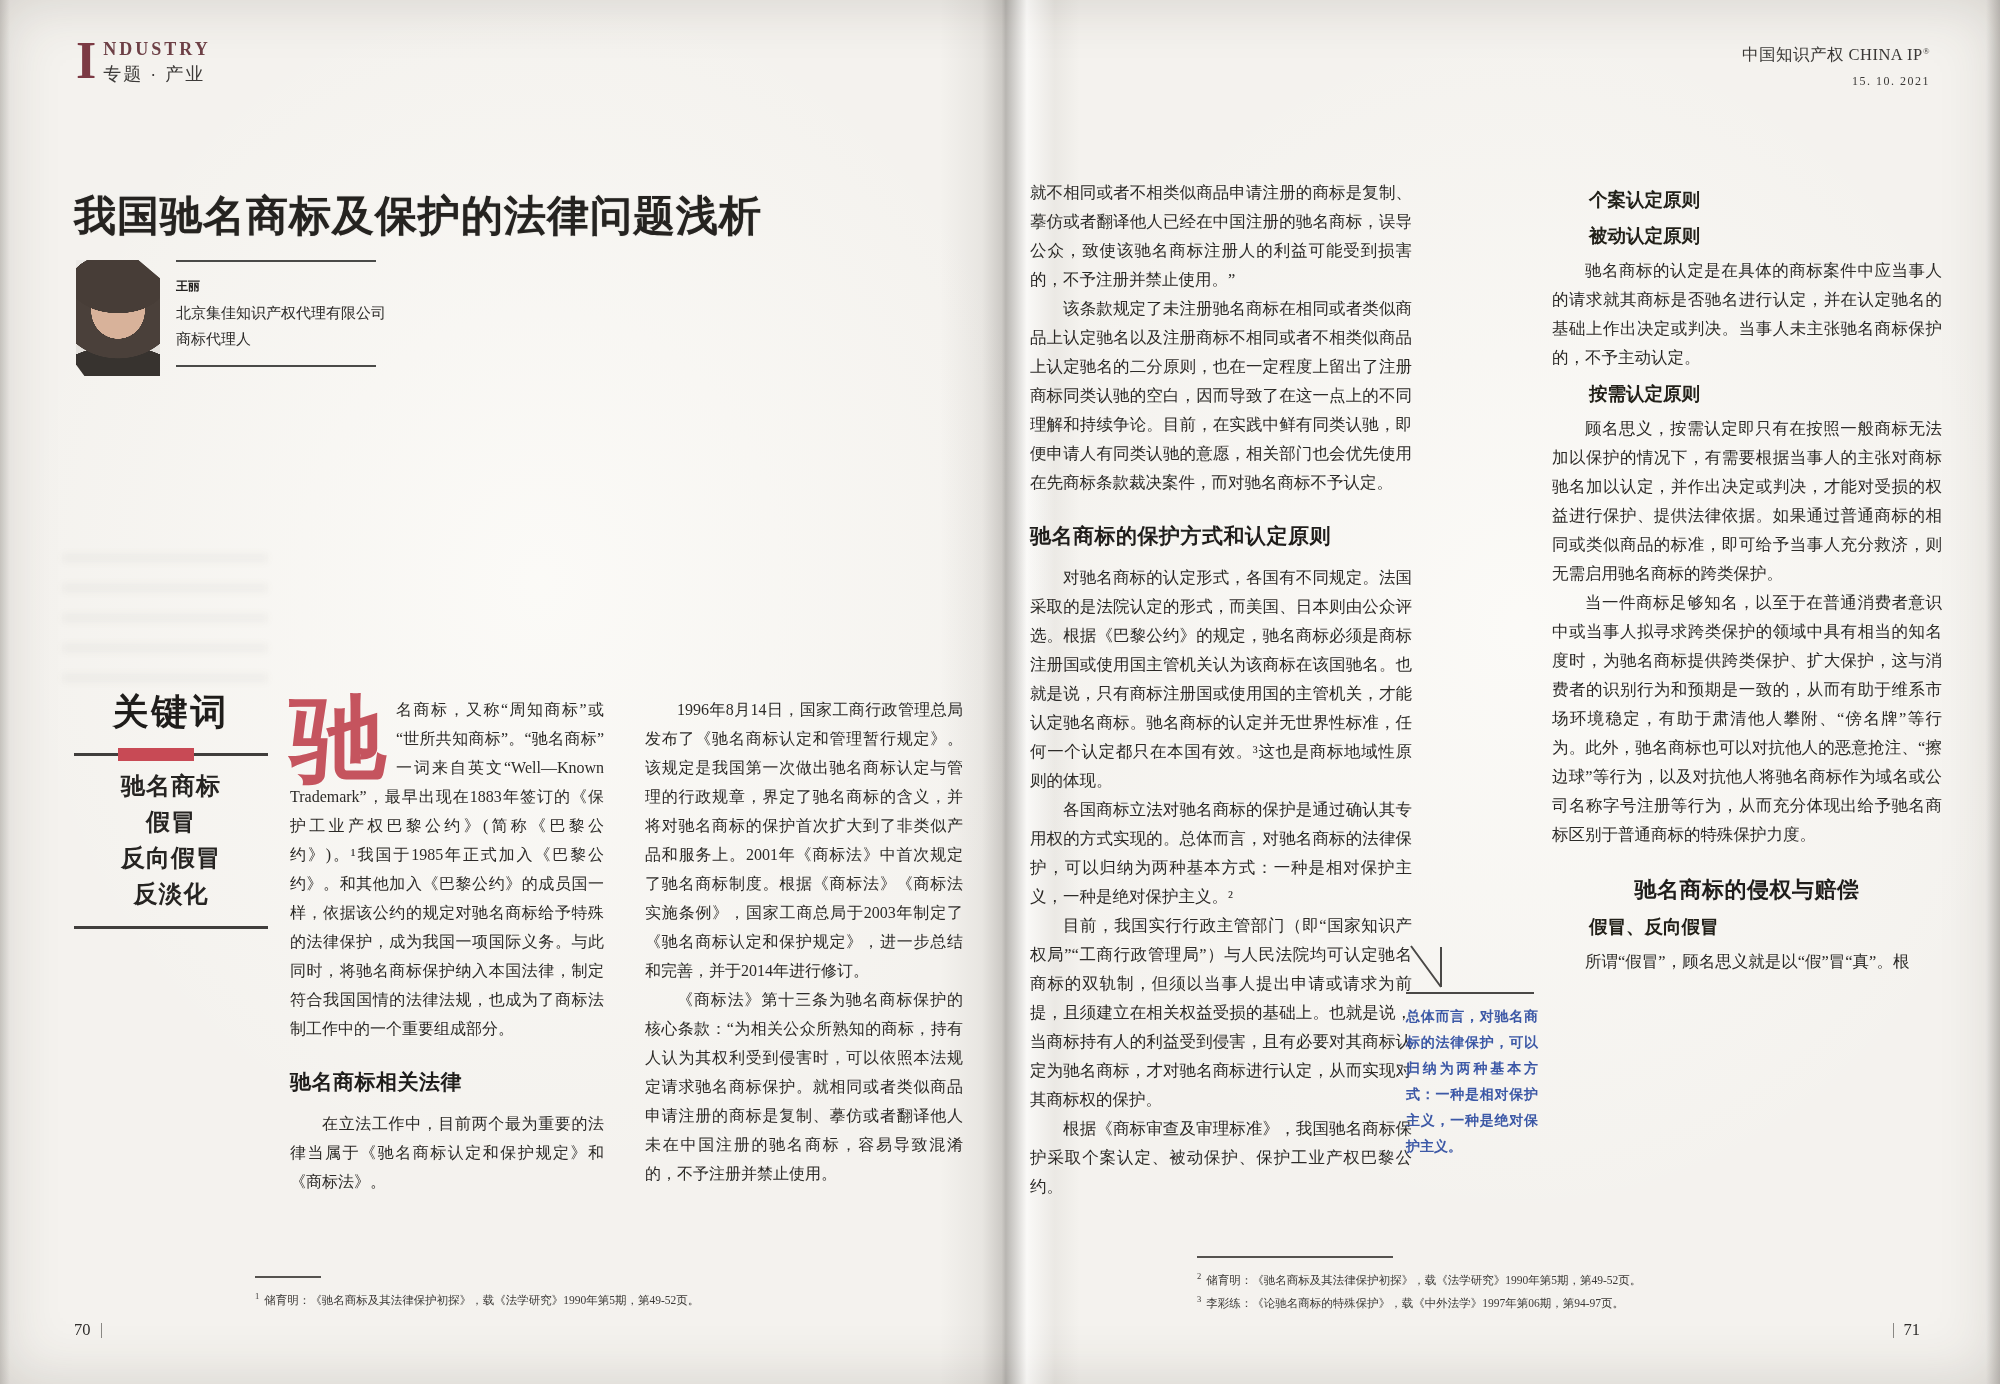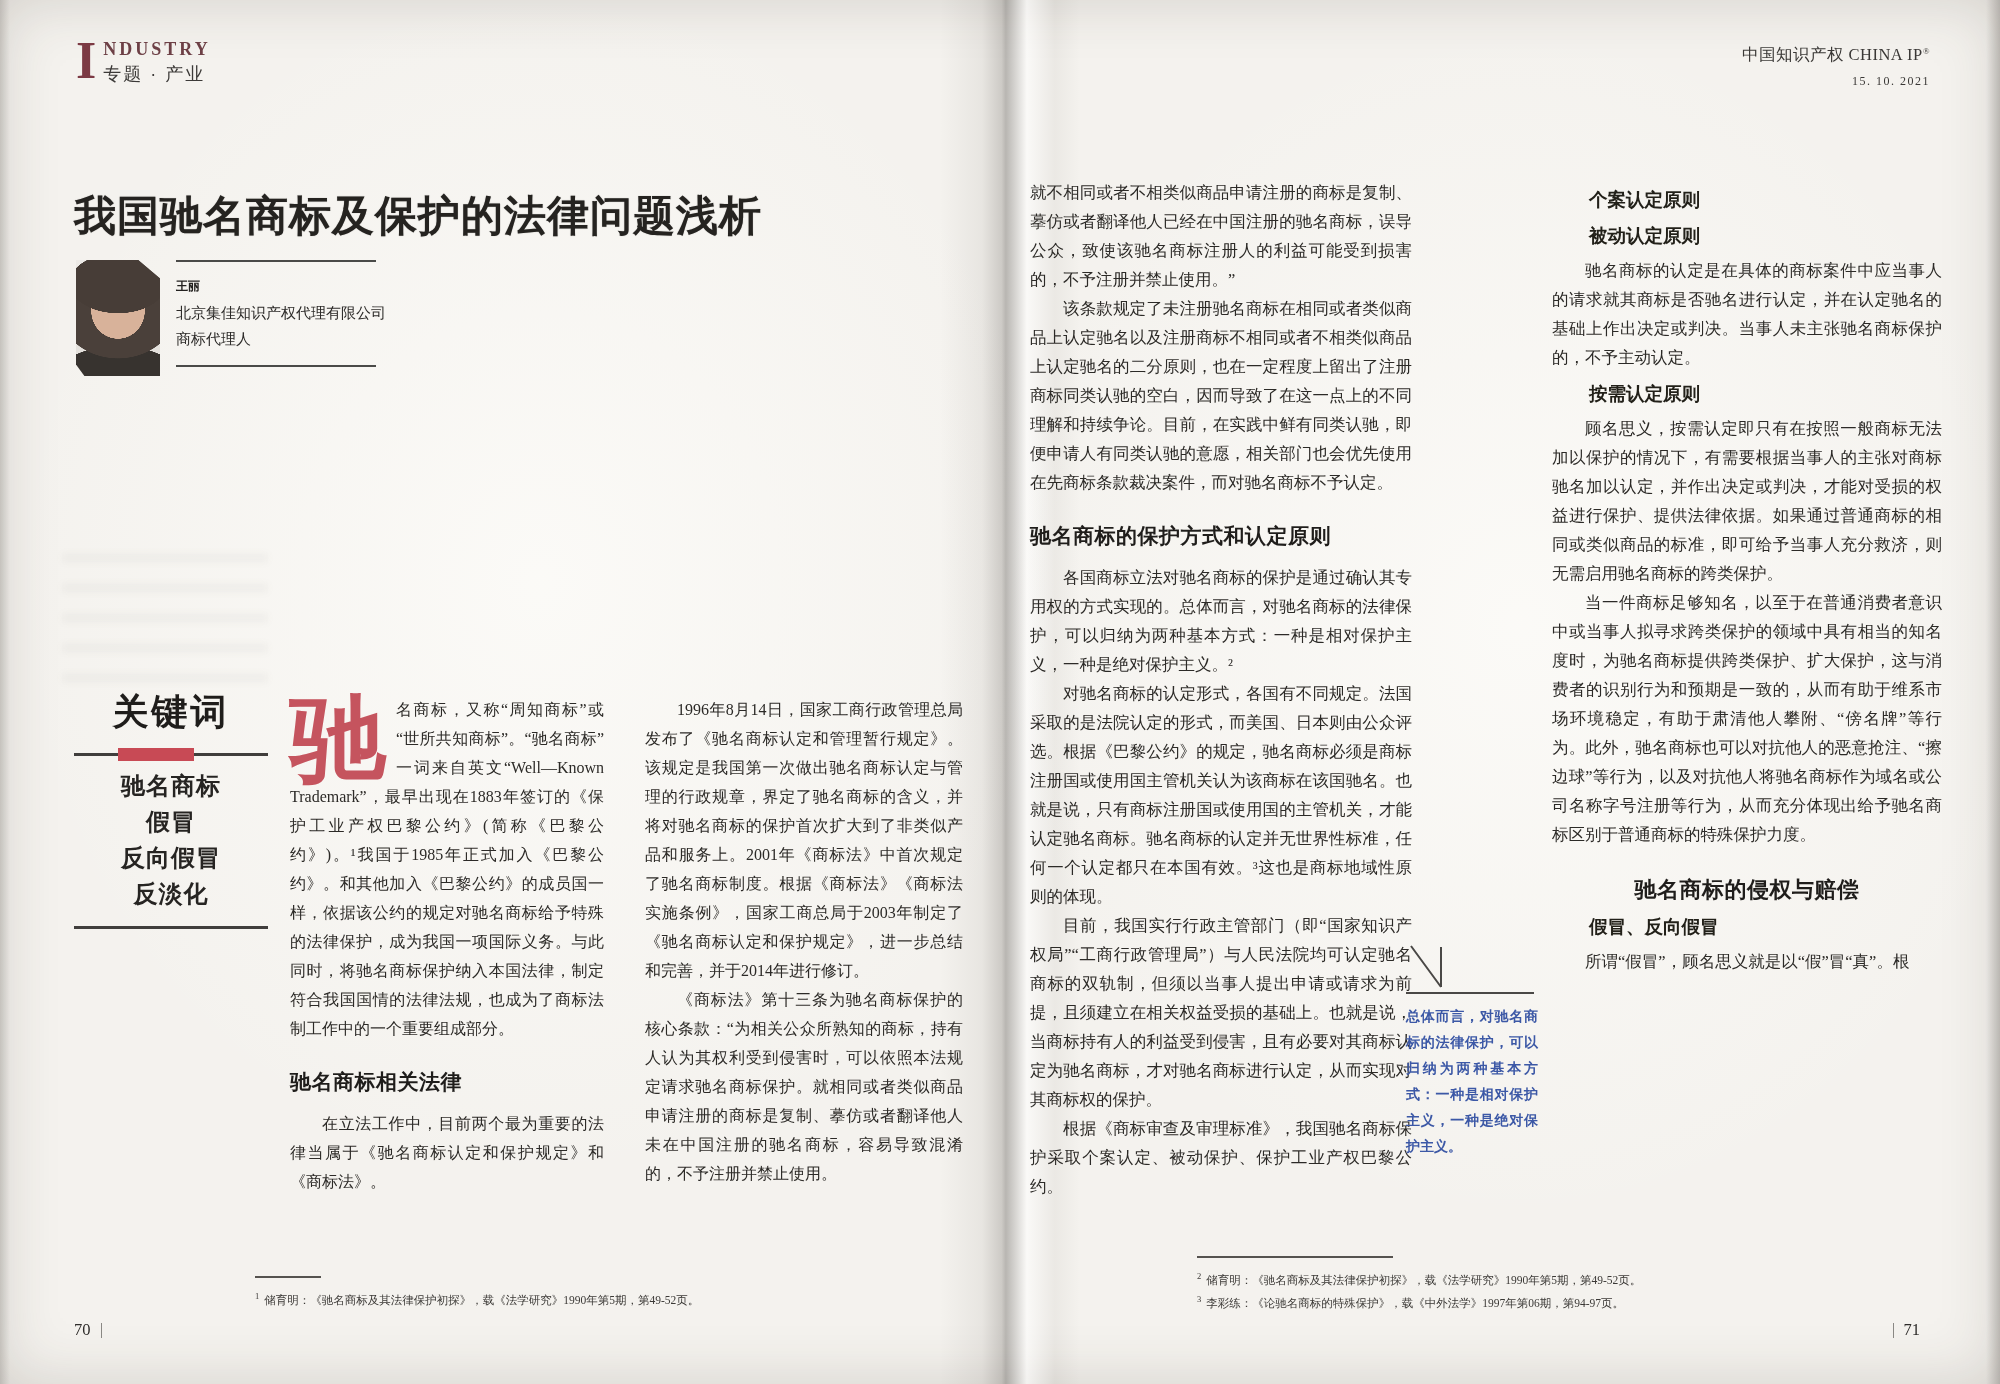--- a/index.html
+++ b/index.html
@@ -173,22 +173,22 @@
 
   <div class="masthead">
     <div class="m1"><span>中国知识产权 CHINA IP</span><sup>®</sup></div>
     <div class="m2">15. 10. 2021</div>
   </div>
 
   <div class="col rcol1">
     <p>就不相同或者不相类似商品申请注册的商标是复制、摹仿或者翻译他人已经在中国注册的驰名商标，误导公众，致使该驰名商标注册人的利益可能受到损害的，不予注册并禁止使用。”</p>
     <p class="indent">该条款规定了未注册驰名商标在相同或者类似商品上认定驰名以及注册商标不相同或者不相类似商品上认定驰名的二分原则，也在一定程度上留出了注册商标同类认驰的空白，因而导致了在这一点上的不同理解和持续争论。目前，在实践中鲜有同类认驰，即便申请人有同类认驰的意愿，相关部门也会优先使用在先商标条款裁决案件，而对驰名商标不予认定。</p>
     <h2 class="h-sec">驰名商标的保护方式和认定原则</h2>
+    <p class="indent">对驰名商标的认定形式，各国有不同规定。法国采取的是法院认定的形式，而美国、日本则由公众评选。根据《巴黎公约》的规定，驰名商标必须是商标注册国或使用国主管机关认为该商标在该国驰名。也就是说，只有商标注册国或使用国的主管机关，才能认定驰名商标。驰名商标的认定并无世界性标准，任何一个认定都只在本国有效。³这也是商标地域性原则的体现。</p>
     <p class="indent">各国商标立法对驰名商标的保护是通过确认其专用权的方式实现的。总体而言，对驰名商标的法律保护，可以归纳为两种基本方式：一种是相对保护主义，一种是绝对保护主义。²</p>
-    <p class="indent">对驰名商标的认定形式，各国有不同规定。法国采取的是法院认定的形式，而美国、日本则由公众评选。根据《巴黎公约》的规定，驰名商标必须是商标注册国或使用国主管机关认为该商标在该国驰名。也就是说，只有商标注册国或使用国的主管机关，才能认定驰名商标。驰名商标的认定并无世界性标准，任何一个认定都只在本国有效。³这也是商标地域性原则的体现。</p>
     <p class="indent">目前，我国实行行政主管部门（即“国家知识产权局”“工商行政管理局”）与人民法院均可认定驰名商标的双轨制，但须以当事人提出申请或请求为前提，且须建立在相关权益受损的基础上。也就是说，当商标持有人的利益受到侵害，且有必要对其商标认定为驰名商标，才对驰名商标进行认定，从而实现对其商标权的保护。</p>
     <p class="indent">根据《商标审查及审理标准》，我国驰名商标保护采取个案认定、被动保护、保护工业产权巴黎公约。</p>
   </div>
 
   <div class="pq">
     <svg class="pq-arrow" width="40" height="46" viewBox="0 0 40 46">
       <path d="M3 2 L33 43 M33 43 L33 3" stroke="#4a4846" stroke-width="2" fill="none"></path>
     </svg>
     <div class="pq-rule"></div>
     <div class="pq-text">总体而言，对驰名商标的法律保护，可以归纳为两种基本方式：一种是相对保护主义，一种是绝对保护主义。</div>

